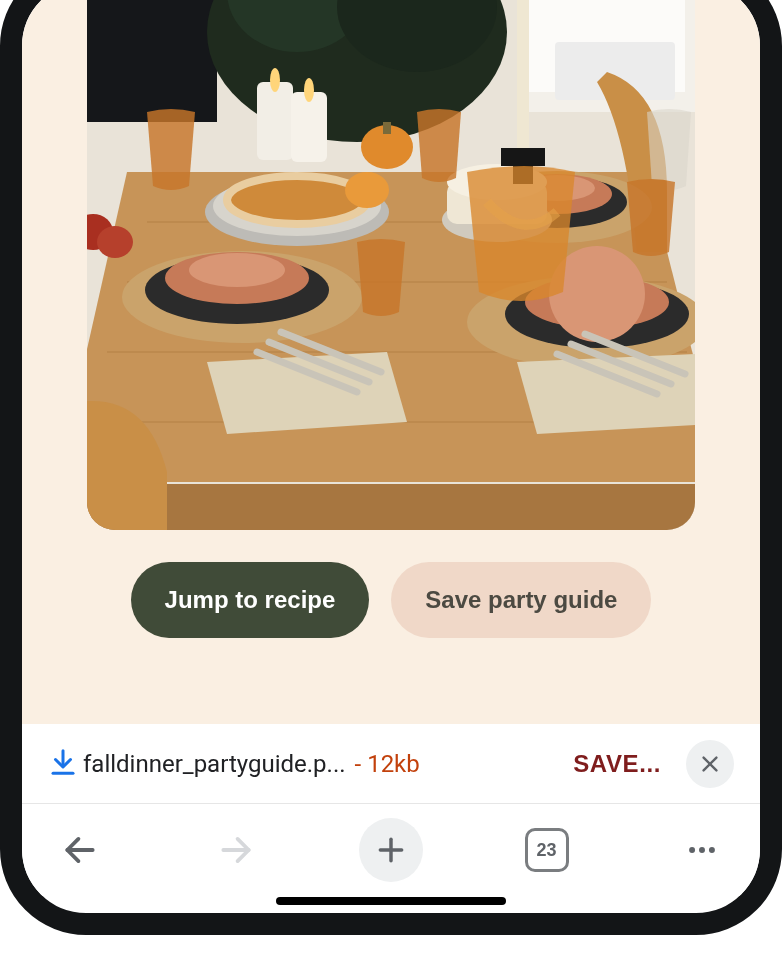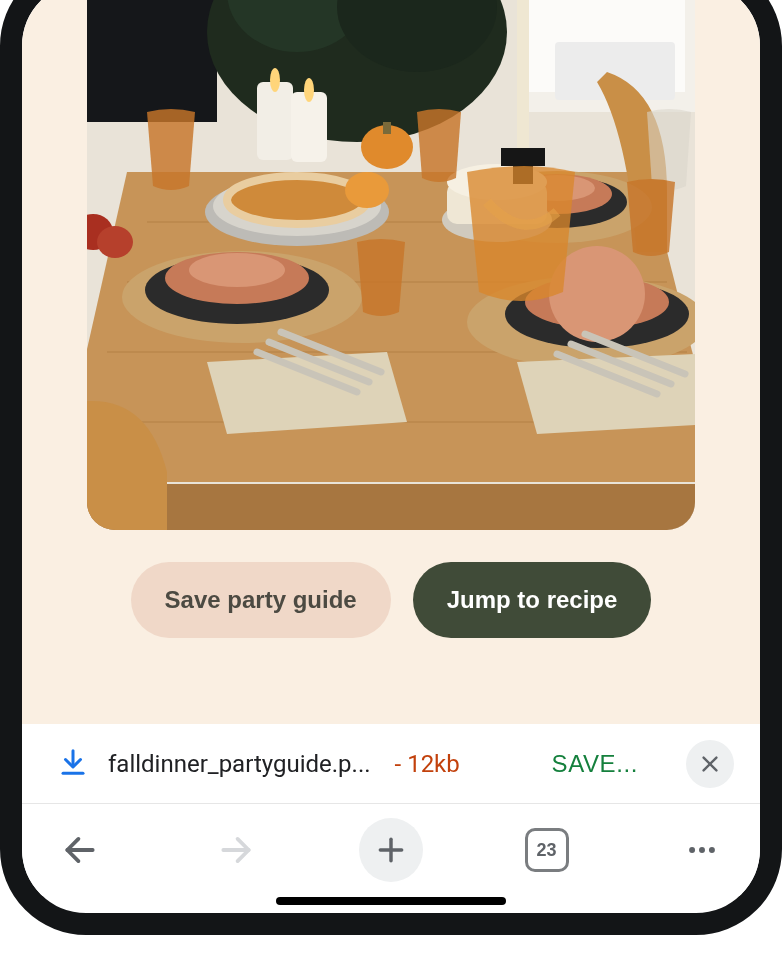--- a/index.html
+++ b/index.html
@@ -72,29 +72,29 @@
   
   .download-bar {
     position: absolute;
     left: 0; right: 0;
     top: 742px;
     height: 80px;
     background: #fff;
     border-bottom: 1px solid #e6e6e6;
     display: flex;
     align-items: center;
-    padding: 0 26px 0 36px;
-    gap: 20px;
+    padding: 0 26px 0 26px;
+    gap: 5px;
   }
   .dl-icon { color: #1a73e8; flex: 0 0 auto; }
   .dl-filename { font-size: 24px; color: #202124; font-weight: 400; white-space: nowrap; }
   .dl-size { font-size: 24px; color: #c2410c; margin-left: 4px; white-space: nowrap; }
   .dl-save {
-    font-size: 24px; font-weight: 400; letter-spacing: 0.6px;
-    color: #15803d; margin-left: auto; margin-right: 28px;
+    font-size: 24px; font-weight: 700; letter-spacing: 0.6px;
+    color: #7f1d1d; margin-left: auto; margin-right: 20px;
     background: none; border: none; cursor: pointer;
   }
   .dl-close {
     width: 48px; height: 48px; border-radius: 50%;
     background: #eef0f1; border: none; cursor: pointer;
     display: inline-flex; align-items: center; justify-content: center;
     color: #5f6368;
   }
 
   
@@ -254,22 +254,22 @@
             <g stroke="#c9c4b8" stroke-width="7" stroke-linecap="round">
               <line x1="470" y1="432" x2="570" y2="472"></line>
               <line x1="484" y1="422" x2="584" y2="462"></line>
               <line x1="498" y1="412" x2="598" y2="452"></line>
             </g>
           </g>
         </svg>
       </div>
 
       <div class="action-row">
+        <button class="pill-btn pill-primary">Jump to recipe</button>
         <button class="pill-btn pill-secondary">Save party guide</button>
-        <button class="pill-btn pill-primary">Jump to recipe</button>
       </div>
     </div>
 
     <div class="download-bar">
       <span class="dl-icon">
         <svg width="30" height="30" viewBox="0 0 24 24" fill="none" stroke="currentColor" stroke-width="2.4" stroke-linecap="round" stroke-linejoin="round">
           <line x1="12" y1="3" x2="12" y2="15"></line>
           <polyline points="6 10 12 16 18 10"></polyline>
           <line x1="4" y1="21" x2="20" y2="21"></line>
         </svg>

